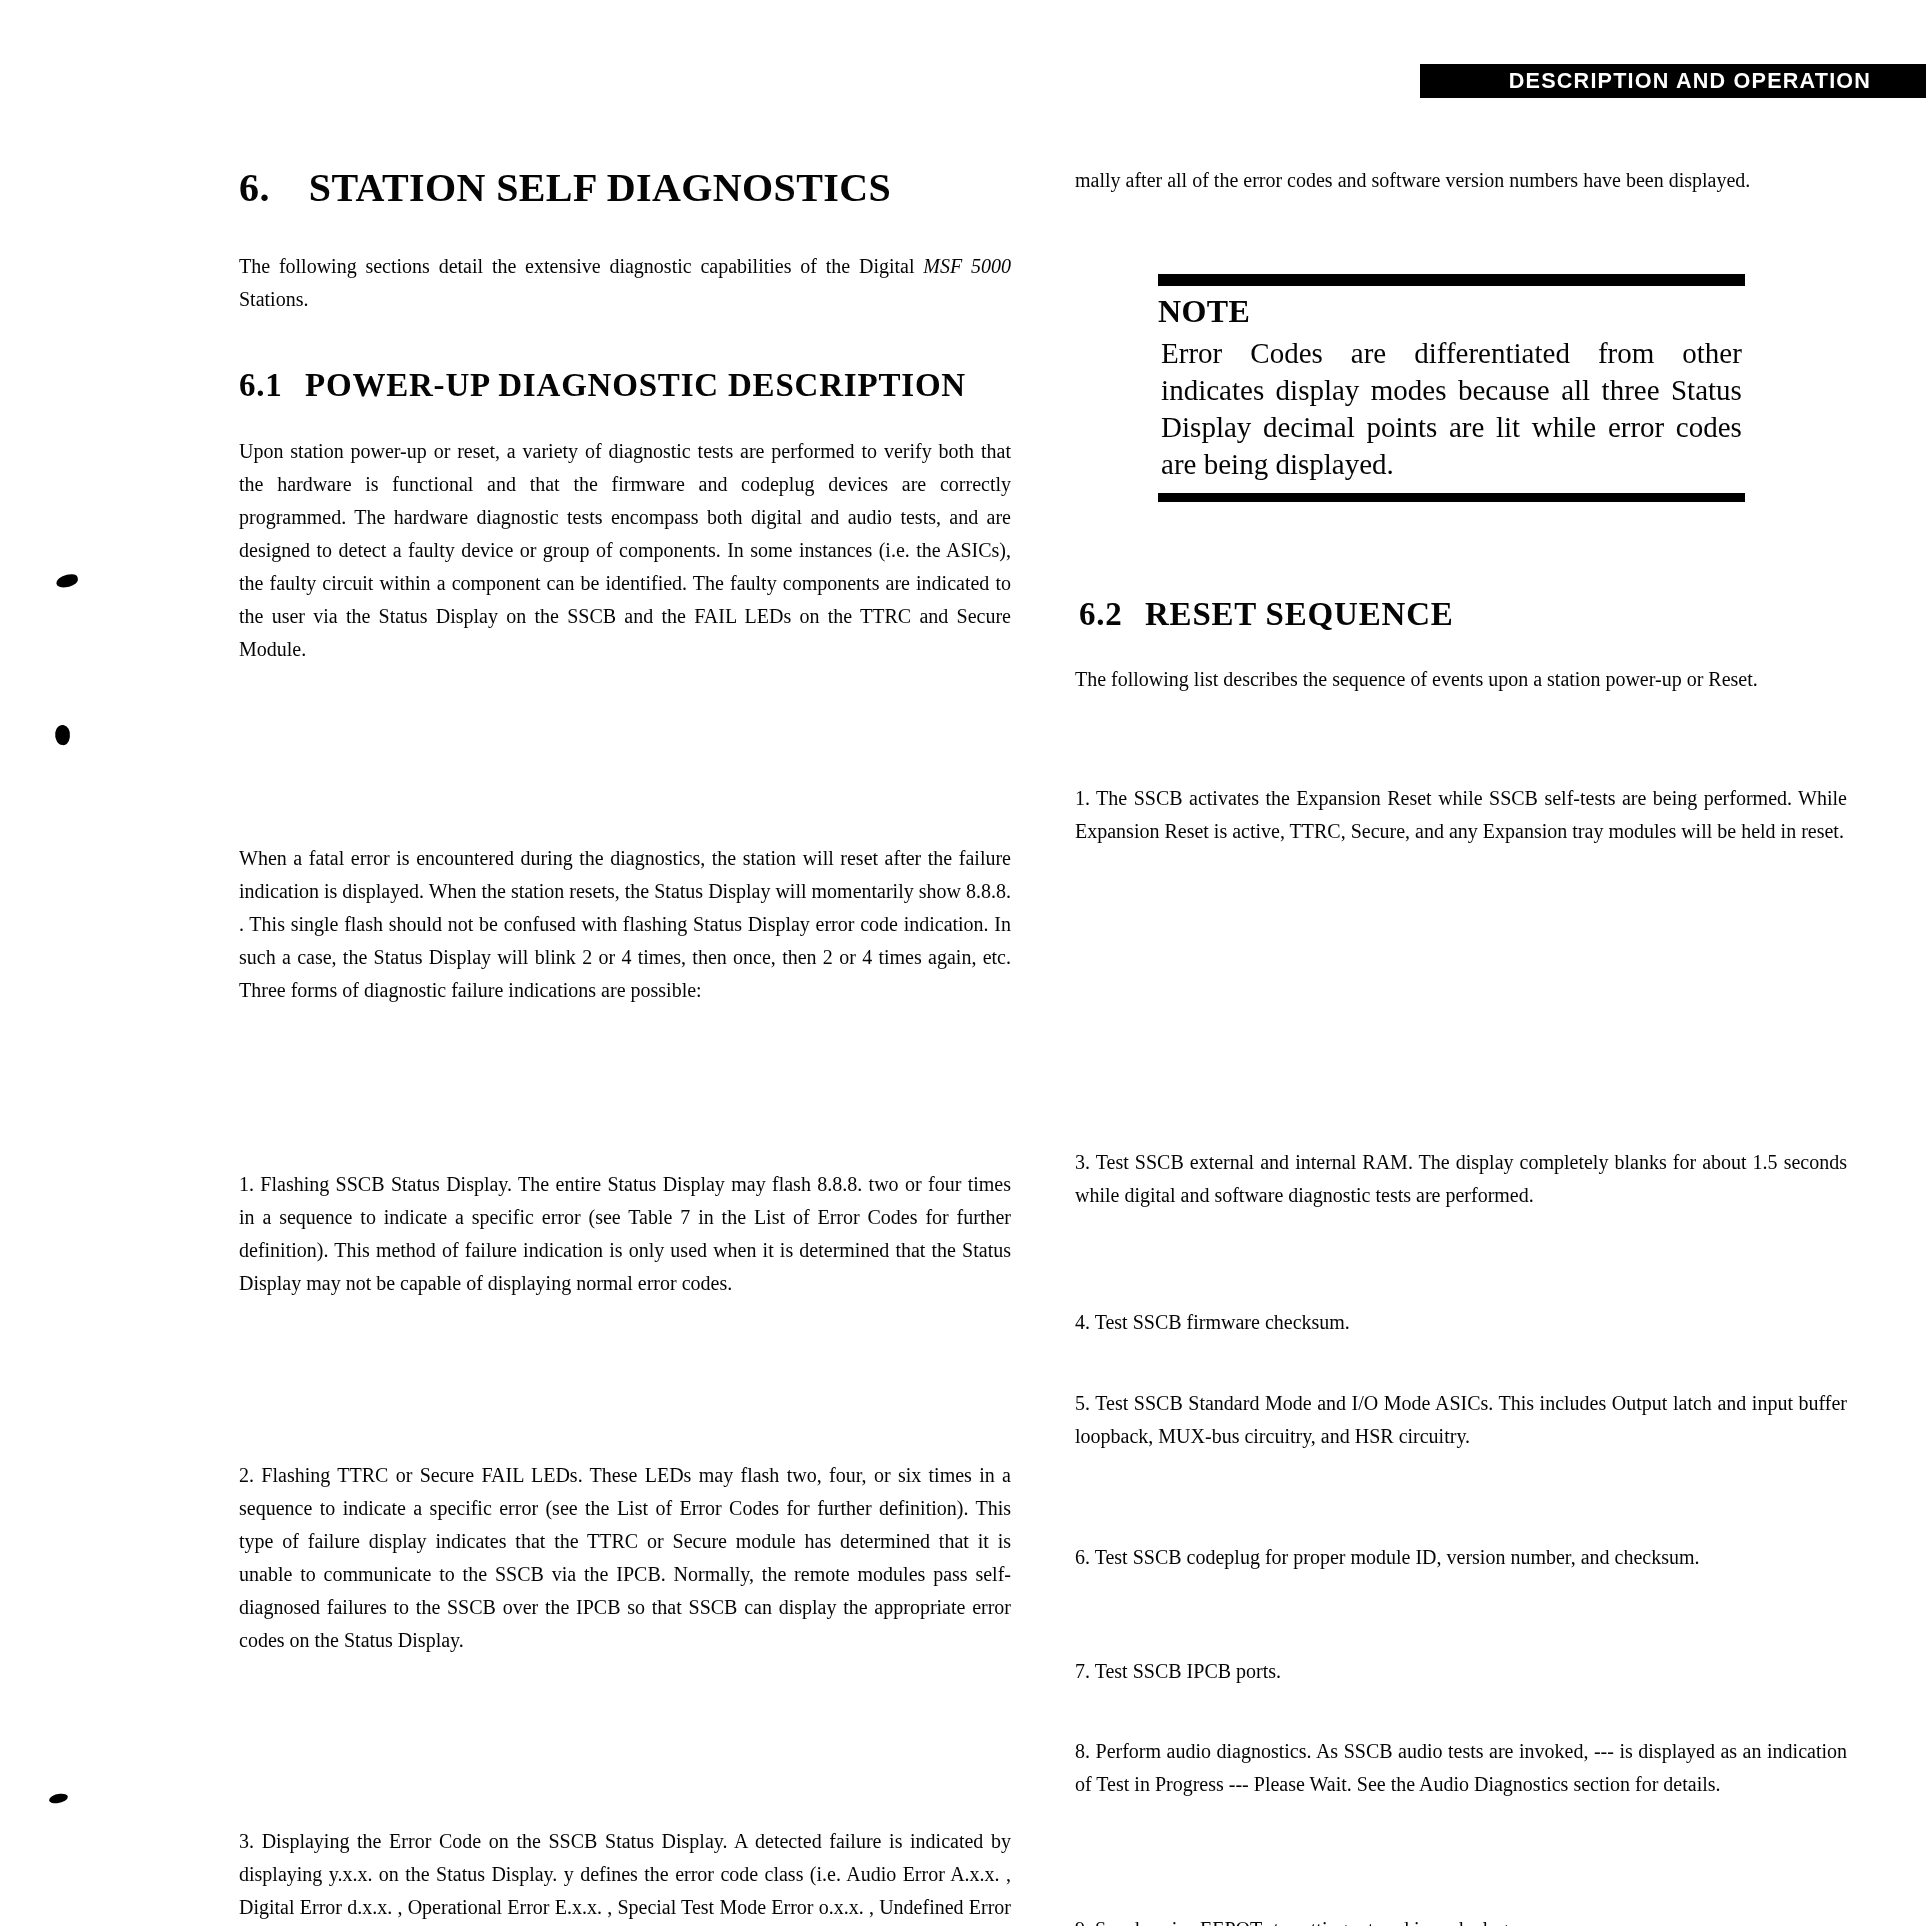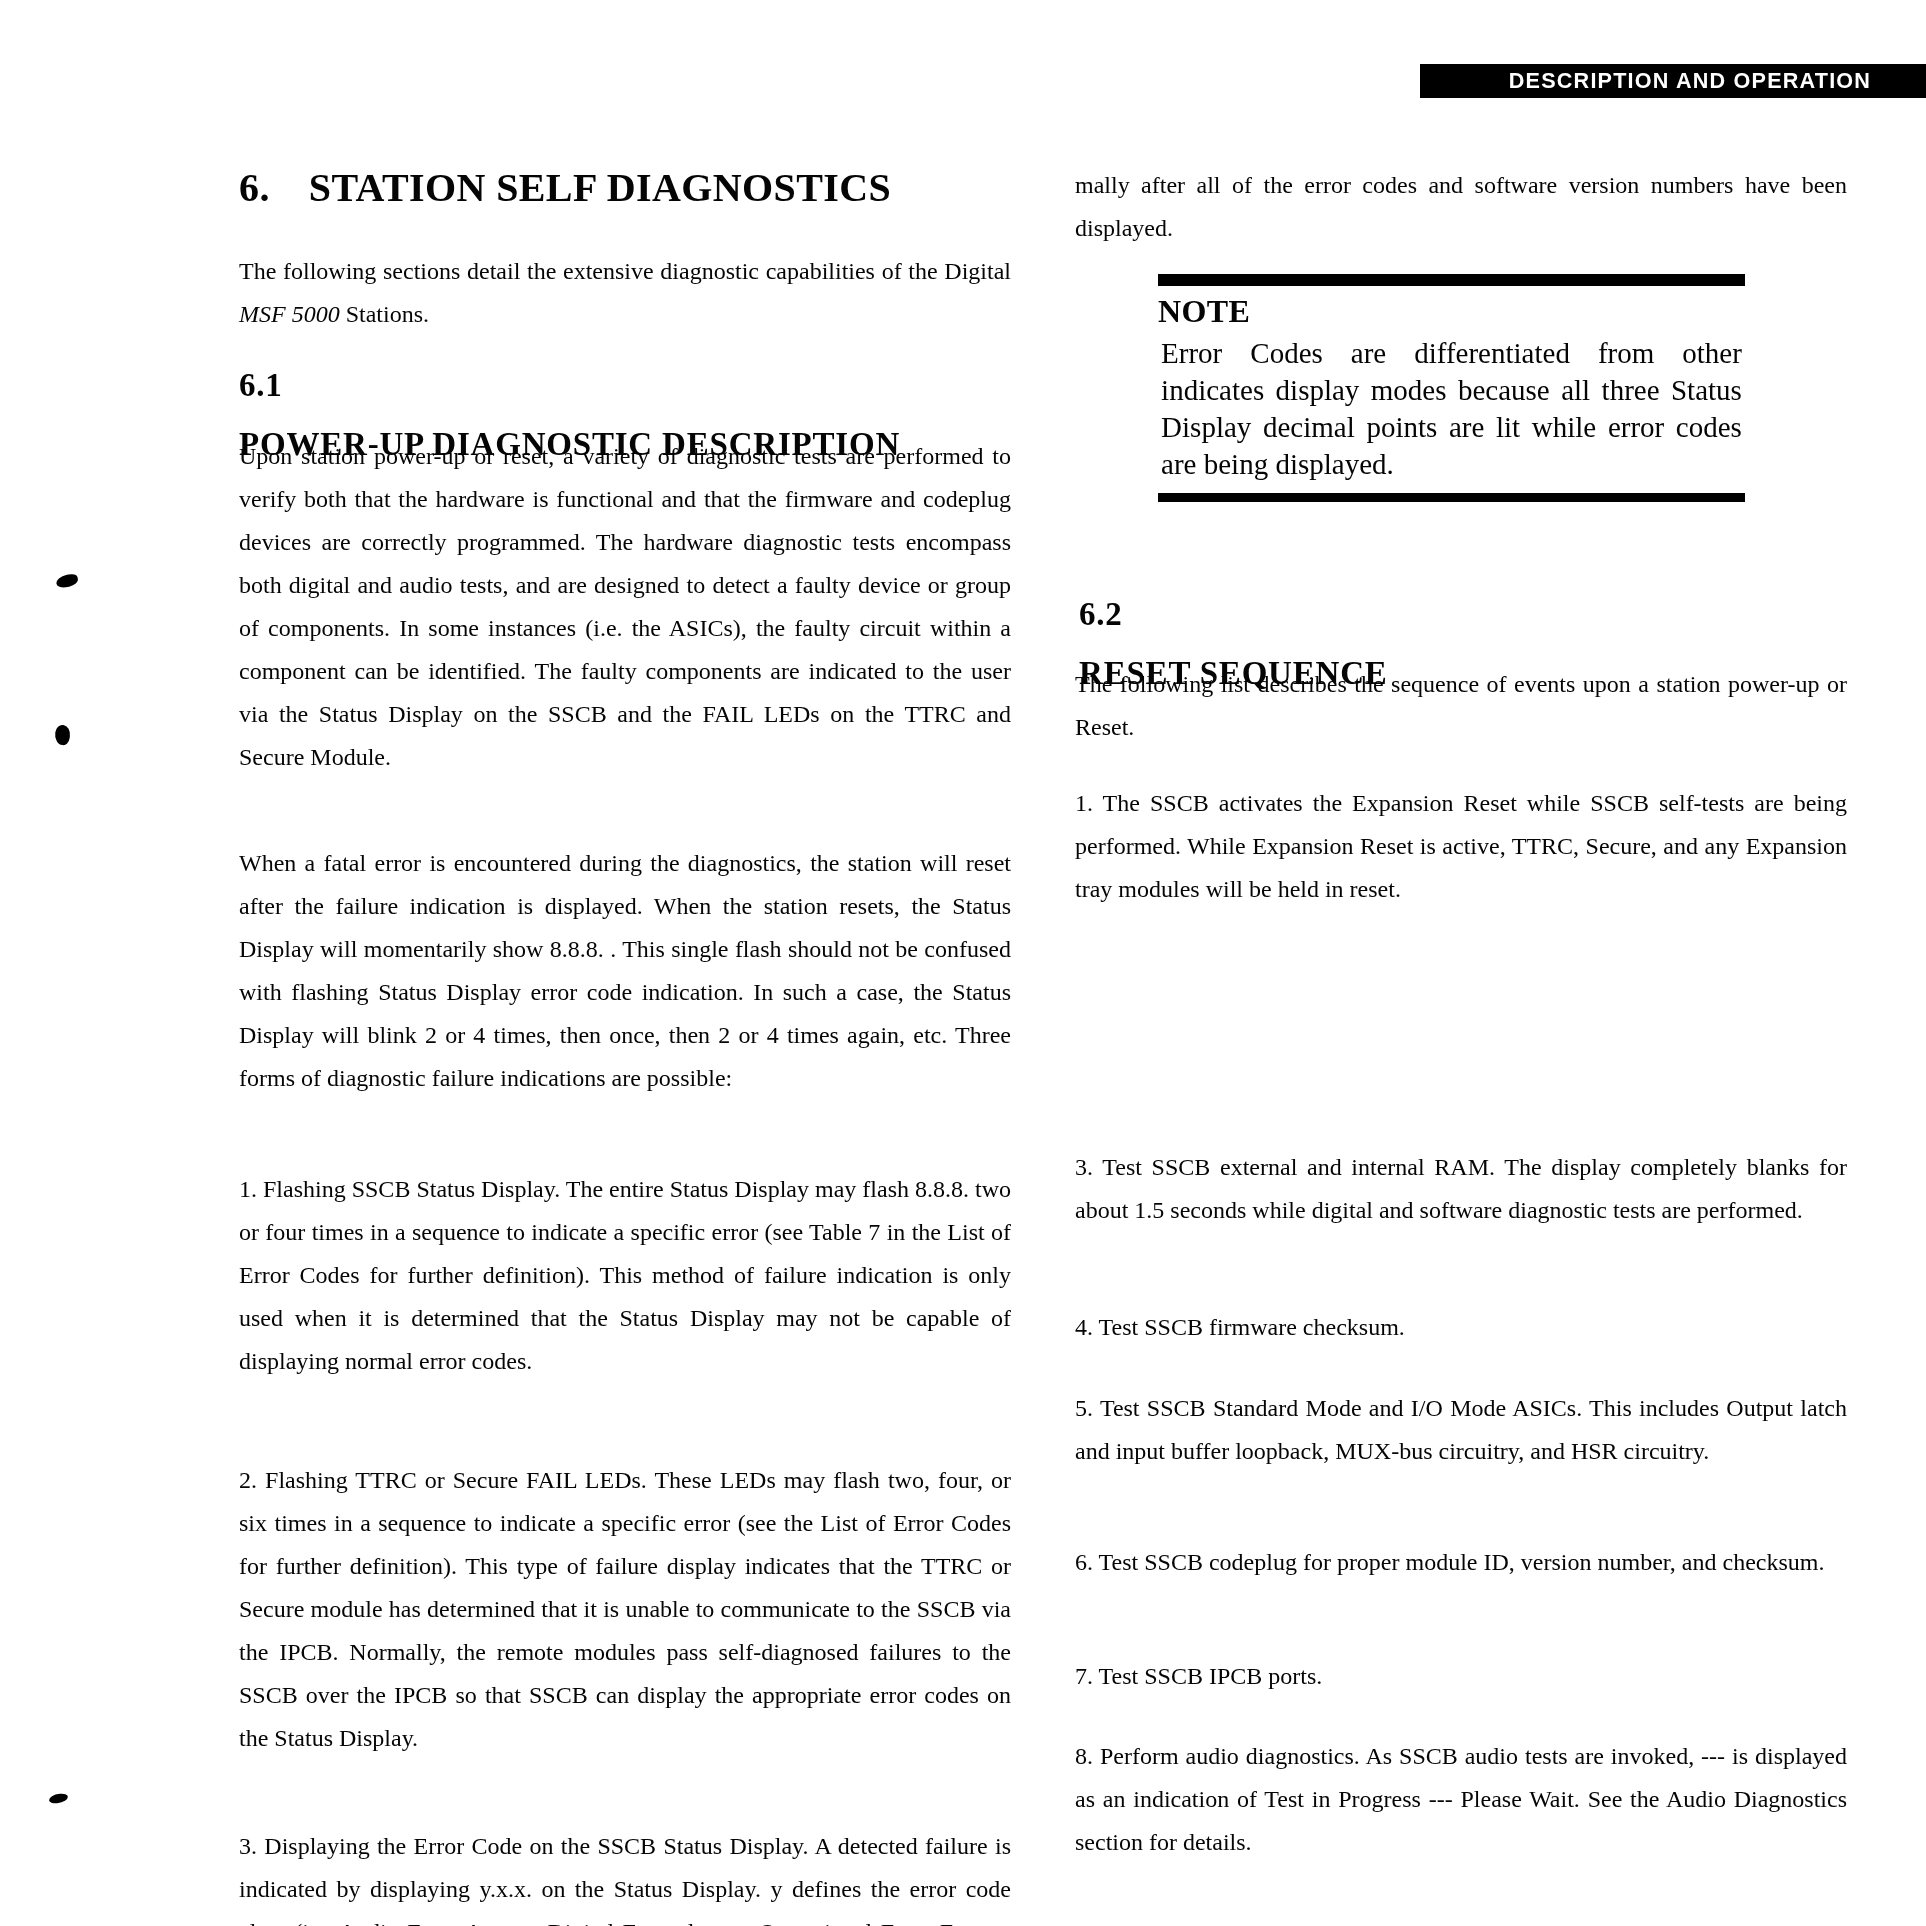--- a/index.html
+++ b/index.html
@@ -48,28 +48,27 @@
     white-space: nowrap;
   }
   .h-sub {
     position: absolute;
     display: flex;
     gap: 22.3px;
     font-size: 33px;
     font-weight: bold;
     letter-spacing: 0.8px;
     white-space: nowrap;
-    flex-direction: column;
   }
   
   .tblock {
     position: absolute;
     width: 772px;
-    font-size: 24px;
-    line-height: 43px;
+    font-size: 20px;
+    line-height: 33px;
     text-align: justify;
   }
   .col-left  { left: 239px;  }
   .col-right { left: 1075px; }
   .italic { font-style: italic; }
   
   .note-box {
     position: absolute;
     left: 1158px;
     top: 274px;

